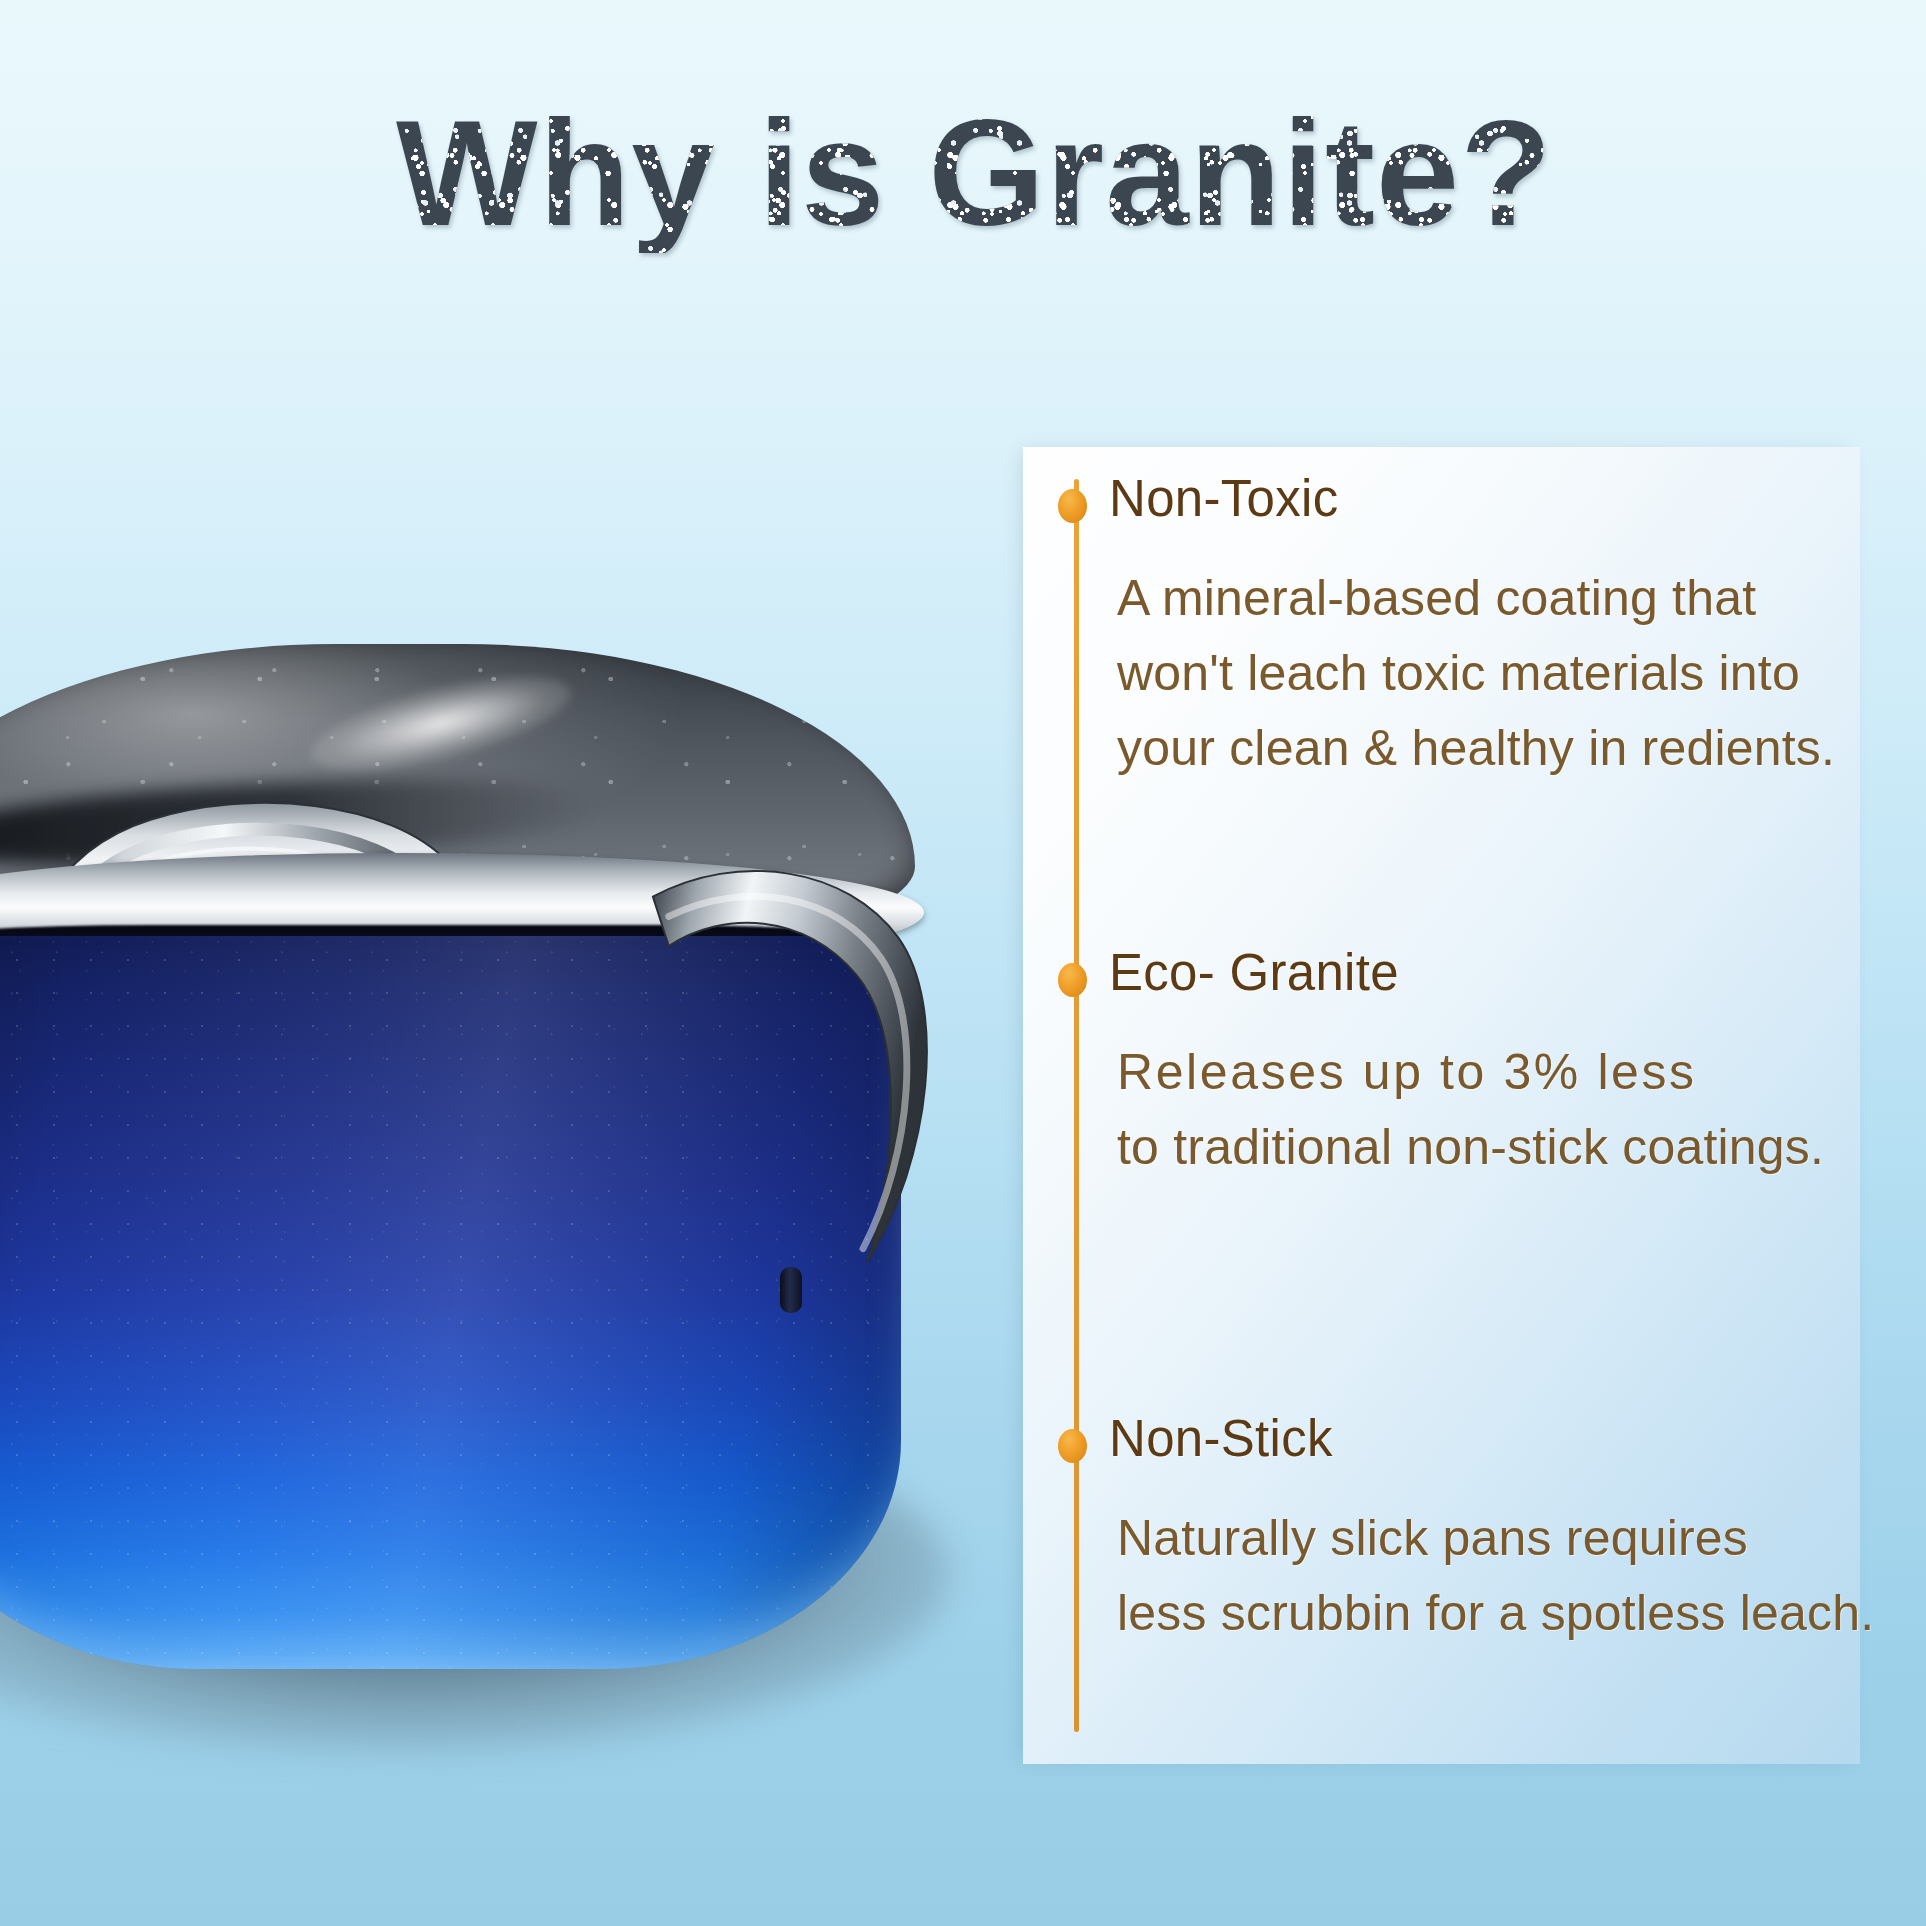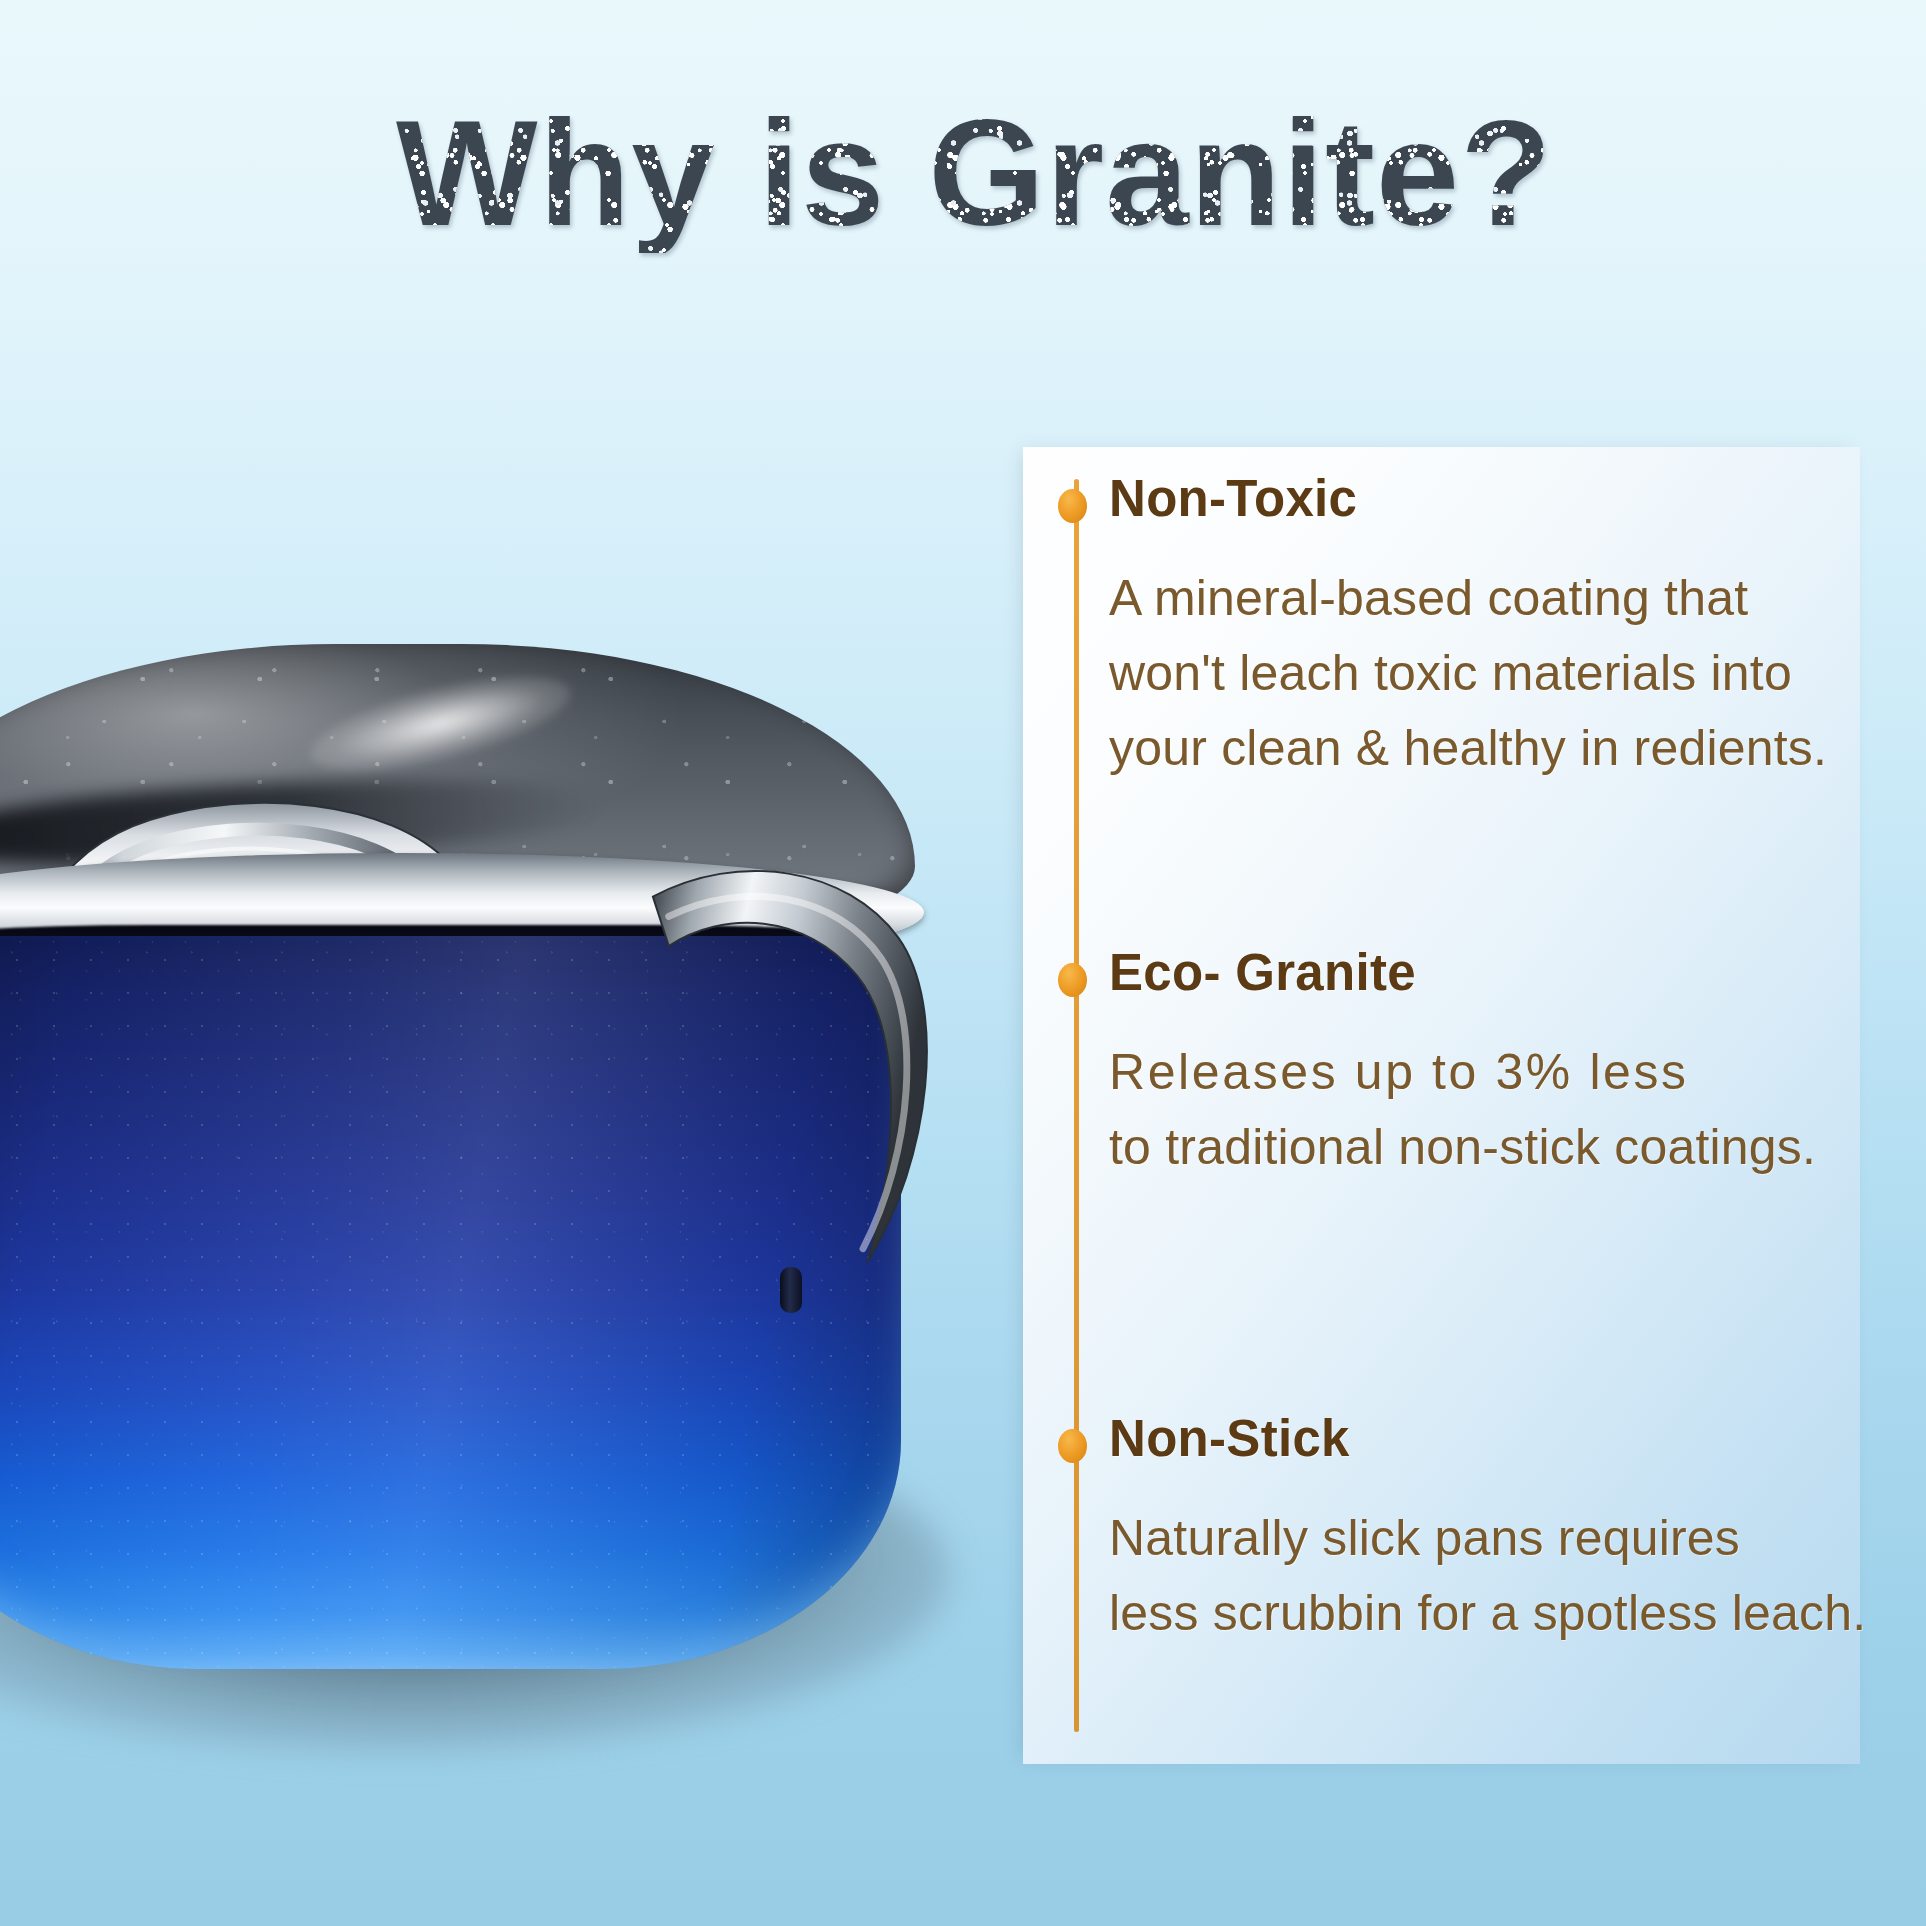--- a/index.html
+++ b/index.html
@@ -344,33 +344,33 @@
     left: -51px;
     top: 18px;
     width: 29px;
     height: 34px;
     border-radius: 50%;
     background: radial-gradient(ellipse at 38% 30%, #f7b94c 0%, #f0a02a 42%, #e08d18 78%, #cf7f12 100%);
   }
 
   .feat-title {
     font-size: 51px;
-    font-weight: bold;
+    font-weight: normal;
     color: #5c3a14;
     letter-spacing: 0.3px;
     margin: 0 0 34px 0;
     line-height: 1.1;
     text-shadow: 1px 1px 0 rgba(255,255,255,0.55);
   }
 
   .feat-body {
     font-size: 50px;
     color: #7a5a2c;
     line-height: 1.50;
-    margin: 0;
+    margin: 8px;
     letter-spacing: 0.2px;
     text-shadow: 1px 1px 0 rgba(255,255,255,0.5);
   }
   
   .feat-body.tracked .lead { letter-spacing: 2.6px; }
 
   .bodyline { display: block; white-space: nowrap; }
 </style>
 </head>
 <body>

